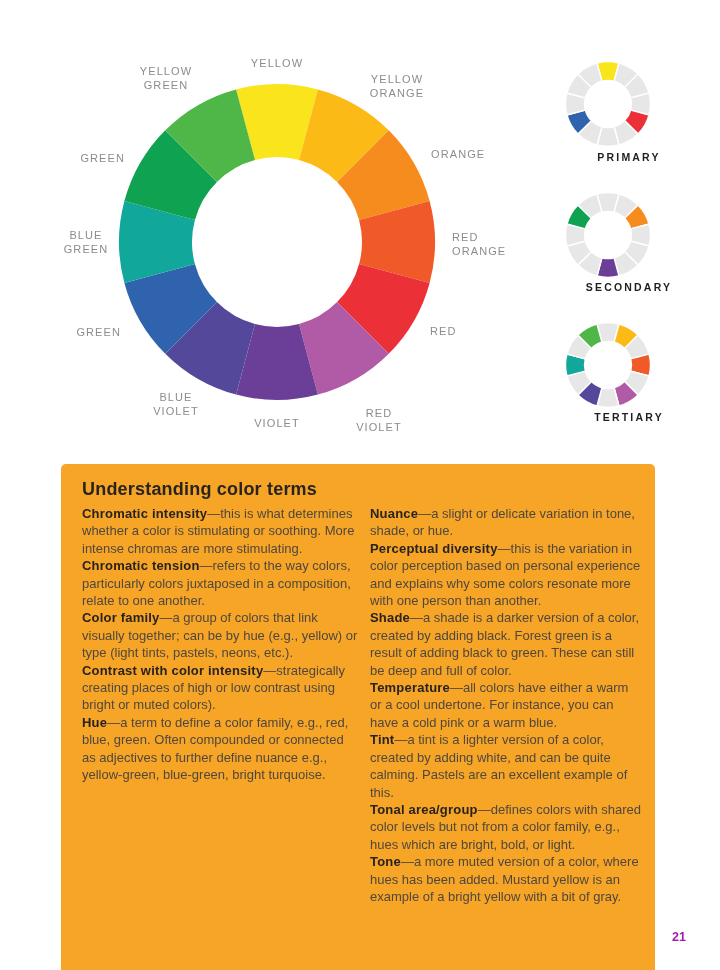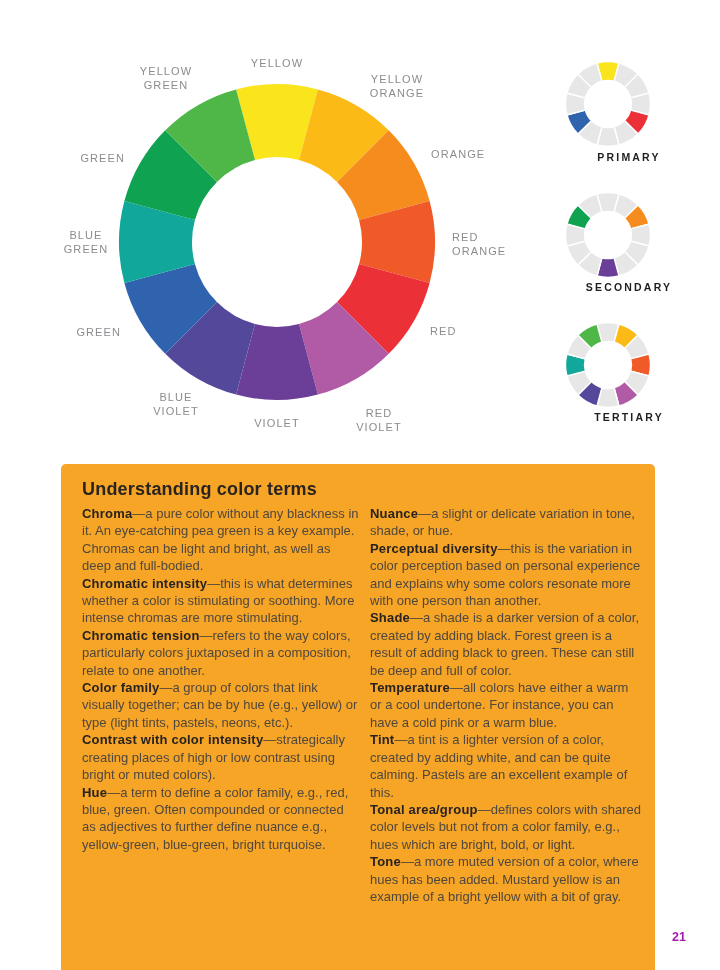--- a/index.html
+++ b/index.html
@@ -133,21 +133,20 @@
       <path d="M 3.95 56.00 A 42.5 42.5 0 0 1 3.95 34.00 L 22.30 38.92 A 23.5 23.5 0 0 0 22.30 51.08 Z" fill="#12A79B" stroke="#ffffff" stroke-width="1.4"></path>
       <path d="M 3.95 34.00 A 42.5 42.5 0 0 1 14.95 14.95 L 28.38 28.38 A 23.5 23.5 0 0 0 22.30 38.92 Z" fill="#E7E7E7" stroke="#ffffff" stroke-width="1.4"></path>
       <path d="M 14.95 14.95 A 42.5 42.5 0 0 1 34.00 3.95 L 38.92 22.30 A 23.5 23.5 0 0 0 28.38 28.38 Z" fill="#4FB748" stroke="#ffffff" stroke-width="1.4"></path>
     </svg>
   <div class="mini-label ml-2">TERTIARY</div>
 
   <div class="panel" style="background: rgb(246, 165, 39);">
     <div class="panel-title">Understanding color terms</div>
 
     <div class="col col-left">
-      <p><strong>Chroma</strong><span>—a pure color without any blackness in it. An eye-catching pea green is a key example. Chromas can be light and bright, as well as deep and full-bodied.</span></p>
       <p><strong>Chromatic intensity</strong><span>—this is what determines whether a color is stimulating or soothing. More intense chromas are more stimulating.</span></p>
       <p><strong>Chromatic tension</strong><span>—refers to the way colors, particularly colors juxtaposed in a composition, relate to one another.</span></p>
       <p><strong>Color family</strong><span>—a group of colors that link visually together; can be by hue (e.g., yellow) or type (light tints, pastels, neons, etc.).</span></p>
       <p><strong>Contrast with color intensity</strong><span>—strategically creating places of high or low contrast using bright or muted colors).</span></p>
       <p><strong>Hue</strong><span>—a term to define a color family, e.g., red, blue, green. Often compounded or connected as adjectives to further define nuance e.g., yellow-green, blue-green,  bright turquoise.</span></p>
     </div>
 
     <div class="col col-right">
       <p><strong>Nuance</strong><span>—a slight or delicate variation in tone, shade, or hue.</span></p>
       <p><strong>Perceptual diversity</strong><span>—this is the variation in color perception based on personal experience and explains why some colors resonate more with one person than another.</span></p>

